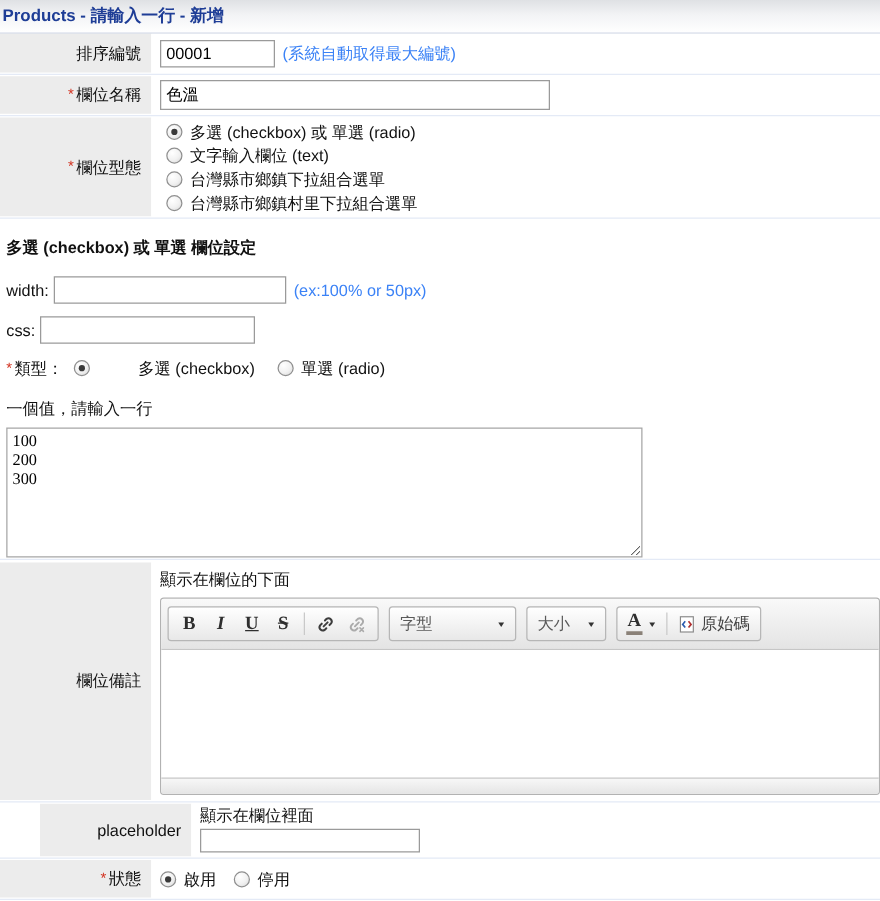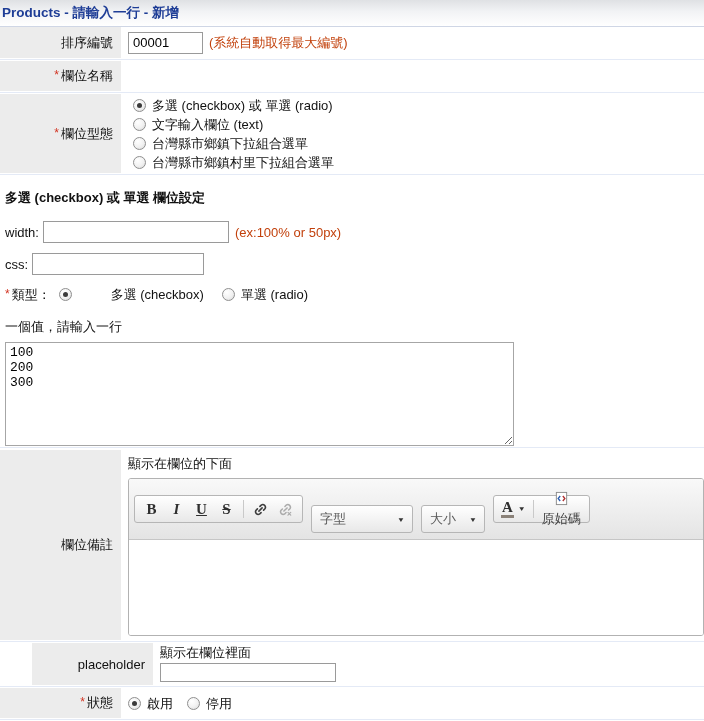--- a/index.html
+++ b/index.html
@@ -16,91 +16,94 @@
   .frow { display:flex; position:relative; margin-bottom:3px; }
   .frow::after { content:""; position:absolute; left:0; right:0; bottom:-2px; height:1px; background:#e4eaf6; }
   .lc { width:121px; min-width:121px; background:#ececec; display:flex; align-items:center;
         justify-content:flex-end; padding-right:8px; }
   .fc { flex:1; background:#fff; display:flex; align-items:center; padding-left:7px; }
   .fc.col { flex-direction:column; align-items:flex-start; justify-content:center; }
   .req { color:#d23321; margin-right:2px; font-size:12px; position:relative; top:-1px; }
 
   input[type=text] { border:1px solid #9a9a9a; height:22px; font:13px "Liberation Sans",sans-serif;
     padding:1px 4px; background:#fff; }
-  .note { margin-left:6px; color:#c2410c; }
+  .note { margin-left:6px; color:#3b82f6; }
 
   .opt { display:flex; align-items:center; line-height:19px; cursor:default; }
   .radio { width:13px; height:13px; border-radius:50%; border:1px solid #8f8f8f; flex:none;
     background:radial-gradient(circle at 35% 30%, #ffffff 0%, #f1f1f1 55%, #d6d6d6 100%);
     display:inline-flex; align-items:center; justify-content:center; margin-right:6px; }
   .radio.checked::after { content:""; width:5px; height:5px; border-radius:50%; background:#3a3a3a; }
 
   
   .sec { background:#fff; padding:11px 5px 16px 5px; position:relative; margin-bottom:4px; }
   .sec::after { content:""; position:absolute; left:0; right:0; bottom:-2px; height:1px; background:#e4eaf6; }
   .sec-title { font-weight:bold; margin:2px 0 14px 0; }
   .sec-row { display:flex; align-items:center; margin:10px 0; }
   .sec-row .inlbl { margin-right:4px; }
   .values-hint { margin:14px 0 6px 0; }
   textarea.values { width:509px; height:104px; border:1px solid #a6a6a6; resize:both;
-    font-family:Liberation Mono, monospace; font-size:13px; line-height:15px; padding:2px 4px; }
+    font-family:Liberation Serif, serif; font-size:13px; line-height:15px; padding:2px 4px; }
 
   
   .remark-fc { padding:4px 0 4px 7px; }
   .hint { line-height:20px; margin-bottom:4px; }
   .ed { border:1px solid #b2b2b2; border-radius:3px; overflow:hidden; width:100%; background:#fff; }
   .ed-tb { padding:6px 5px; background:linear-gradient(#f9f9f9,#e4e4e4); border-bottom:1px solid #c6c6c6;
     display:flex; gap:8px; align-items:center; }
   .tgrp { display:inline-flex; align-items:center; background:linear-gradient(#ffffff,#e8e8e8);
     border:1px solid #b6b6b6; border-radius:3px; padding:2px 4px; height:28px; }
   .tbtn { min-width:25px; height:22px; display:inline-flex; align-items:center; justify-content:center;
     font-family:"Liberation Serif","DejaVu Serif",serif; font-weight:bold; color:#2f2f2f; font-size:15px; }
   .tbtn.u span { text-decoration:underline; }
   .tbtn.s span { text-decoration:line-through; }
   .tsep { width:1px; height:18px; background:#c9c9c9; margin:0 4px; }
   .combo { display:inline-flex; align-items:center; justify-content:space-between;
     background:linear-gradient(#ffffff,#e8e8e8); border:1px solid #b6b6b6; border-radius:3px;
-    height:28px; padding:0 0 0 8px; color:#5a5a5a;margin-top:20px; }
+    height:28px; padding:0 0 0 8px; color:#5a5a5a; }
   .combo .cap { font-size:13px; }
   .combo-arrow { border-left:0; padding:0 7px; height:100%; display:flex; align-items:center; }
   .arrow { font-size:8px; color:#333; transform:scaleY(.8); }
   .colorbtn { display:inline-flex; align-items:center; padding:0 3px; }
   .color-a { font-family:"Liberation Serif","DejaVu Serif",serif; font-weight:bold; font-size:15px;
     color:#2f2f2f; border-bottom:3px solid #8a8178; line-height:15px; padding:0 1px; }
   .srcbtn { display:inline-flex; align-items:center; gap:4px; padding:0 4px; color:#404040; font-size:13px;
-    font-family:Liberation Sans, sans-serif;flex-direction:column; }
+    font-family:Liberation Sans, sans-serif; }
   .ed-body { height:102px; background:#fff; }
   .ed-ft { height:18px; background:linear-gradient(#f7f7f7,#dedede); border-top:1px solid #c6c6c6; }
 
   
   .ph-fc { padding:3px 0 6px 7px; }
   .ph-fc input { width:176px; height:20px; margin-top:1px; }
   .inline-opts { display:flex; align-items:center; gap:14px; }
 </style>
 </head>
 <body>
 
 <div class="titlebar">
   <span class="t">Products - 請輸入一行 - 新增</span>
 </div>
 
 <div class="frow" style="height:31px;">
   <div class="lc">
     <span>排序編號</span>
   </div>
   <div class="fc">
-    <input type="text" style="width: 75px;" value="00001">
+    <input type="text" style="width: 92px;" value="00001">
     <span class="note">(系統自動取得最大編號)</span>
   </div>
 </div>
 
 <div class="frow" style="height:30px;">
   <div class="lc">
     <span class="req">*</span>
     <span>欄位名稱</span>
+  </div>
+  <div class="fc">
+    <input type="text" style="width: 312px; height: 24px;" value="色溫">
   </div>
 </div>
 
 <div class="frow" style="height:79px;">
   <div class="lc">
     <span class="req">*</span>
     <span>欄位型態</span>
   </div>
   <div class="fc col" style="padding-left:12px;">
     <label class="opt">

